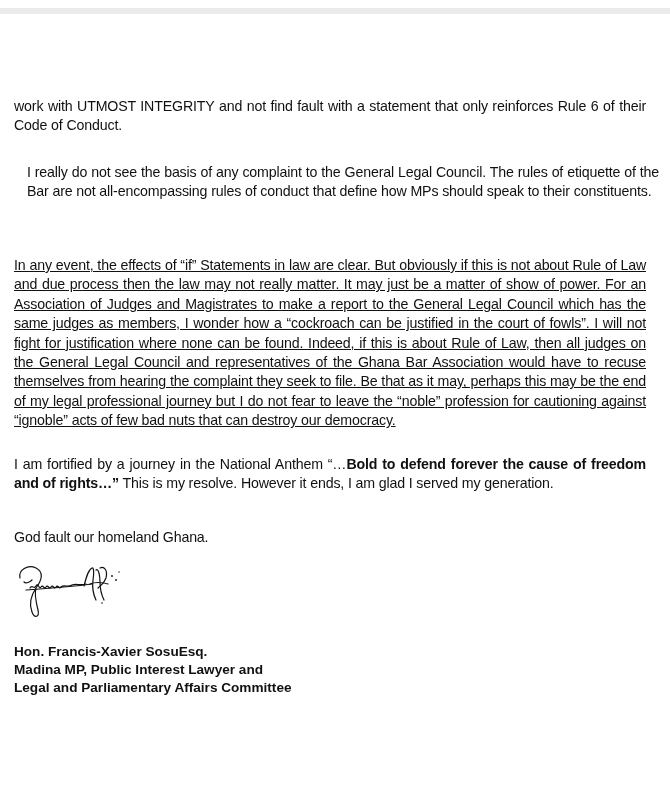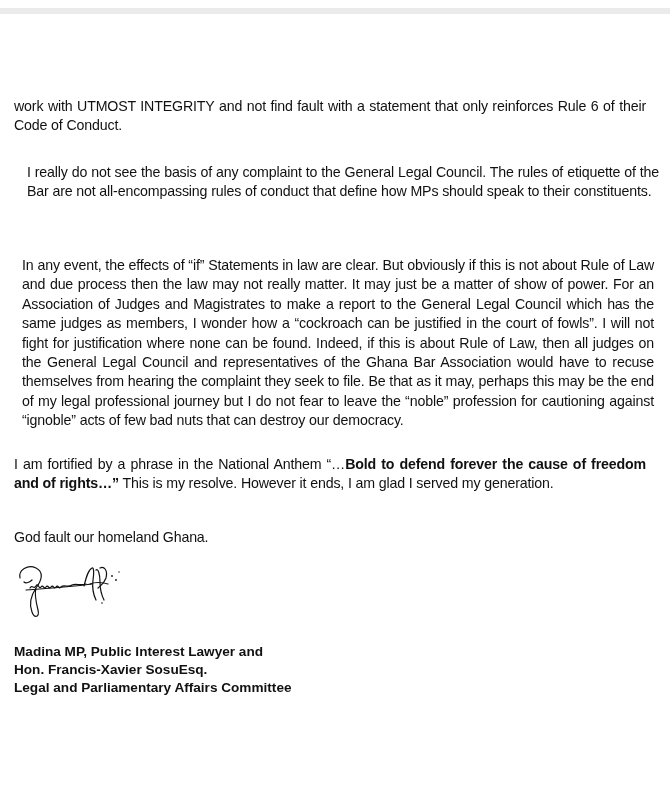--- a/index.html
+++ b/index.html
@@ -32,21 +32,21 @@
       line-height: 19.4px;
       letter-spacing: -0.15px;
     }
     .para {
       margin: 0;
       text-align: justify;
       text-align-last: left;
     }
     .p1 { position: absolute; top: 7px; left: 0; width: 632px; }
     .p2 { position: absolute; top: 73px; left: 13px; width: 632px; }
-    .p3 { position: absolute; top: 166px; left: 8px; width: 632px; }
+    .p3 { position: absolute; top: 166px; left: 0; width: 632px; text-decoration: underline; }
     .p4 { position: absolute; top: 365px; left: 0; width: 632px; }
     .p5 { position: absolute; top: 438px; left: 0; width: 632px; }
     .bold { font-weight: bold; }
     .signature {
       position: absolute;
       left: 14px;
       top: 560px;
       width: 120px;
       height: 65px;
     }
@@ -62,21 +62,21 @@
   </style>
 </head>
 <body>
 
 <div class="top-bar"></div>
 
 <div class="page">
   <p class="para p1">work with UTMOST INTEGRITY and not find fault with a statement that only reinforces Rule 6 of their Code of Conduct.</p>
   <p class="para p2">I really do not see the basis of any complaint to the General Legal Council. The rules of etiquette of the Bar are not all-encompassing rules of conduct that define how MPs should speak to their constituents.</p>
   <p class="para p3">In any event, the effects of “if” Statements in law are clear. But obviously if this is not about Rule of Law and due process then the law may not really matter. It may just be a matter of show of power. For an Association of Judges and Magistrates to make a report to the General Legal Council which has the same judges as members, I wonder how a “cockroach can be justified in the court of fowls”. I will not fight for justification where none can be found. Indeed, if this is about Rule of Law, then all judges on the General Legal Council and representatives of the Ghana Bar Association would have to recuse themselves from hearing the complaint they seek to file. Be that as it may, perhaps this may be the end of my legal professional journey but I do not fear to leave the “noble” profession for cautioning against “ignoble” acts of few bad nuts that can destroy our democracy.</p>
-  <p class="para p4"><span>I am fortified by a phrase in the National Anthem “…</span><span class="bold">Bold to defend forever the cause of freedom and of rights…”</span><span> This is my resolve. However it ends, I am glad I served my generation.</span></p>
+  <p class="para p4"><span>I am fortified by a journey in the National Anthem “…</span><span class="bold">Bold to defend forever the cause of freedom and of rights…”</span><span> This is my resolve. However it ends, I am glad I served my generation.</span></p>
   <p class="para p5">God fault our homeland Ghana.</p>
 </div>
 
 <svg class="signature" viewBox="0 0 120 65" xmlns="http://www.w3.org/2000/svg">
   <g fill="none" stroke="#111" stroke-width="1.2" stroke-linecap="round" stroke-linejoin="round">
     <path d="M6 18 C 4 10, 14 4, 22 8 C 30 12, 28 20, 22 28 C 18 34, 14 42, 18 52 C 20 58, 26 58, 24 50 C 22 42, 20 34, 22 28"></path>
     <path d="M10 22 C 12 24, 16 22, 18 20"></path>
     <path d="M16 28 C 18 24, 20 30, 22 26 C 24 22, 25 30, 27 27 C 29 24, 30 30, 32 27 C 34 24, 35 30, 37 27 C 39 24, 40 30, 42 27 C 44 24, 45 30, 47 27 C 50 24, 54 28, 58 25 C 62 23, 66 26, 72 24"></path>
     <path d="M12 30 C 24 29, 48 28, 78 24"></path>
     <path d="M70 26 C 72 18, 74 10, 78 8 C 80 7, 80 14, 79 20 C 78 28, 80 36, 82 40"></path>
@@ -86,16 +86,16 @@
   </g>
   <g fill="#111">
     <circle cx="98" cy="16" r="0.9"></circle>
     <circle cx="102" cy="20" r="0.9"></circle>
     <circle cx="105" cy="12" r="0.7"></circle>
     <circle cx="88" cy="43" r="0.8"></circle>
   </g>
 </svg>
 
 <div class="sig-block">
+  <span class="sig-line">Hon. Francis-Xavier SosuEsq.</span>
   <span class="sig-line">Madina MP, Public Interest Lawyer and</span>
-  <span class="sig-line">Hon. Francis-Xavier SosuEsq.</span>
   <span class="sig-line">Legal and Parliamentary Affairs Committee</span>
 </div>
 
 </body></html>

